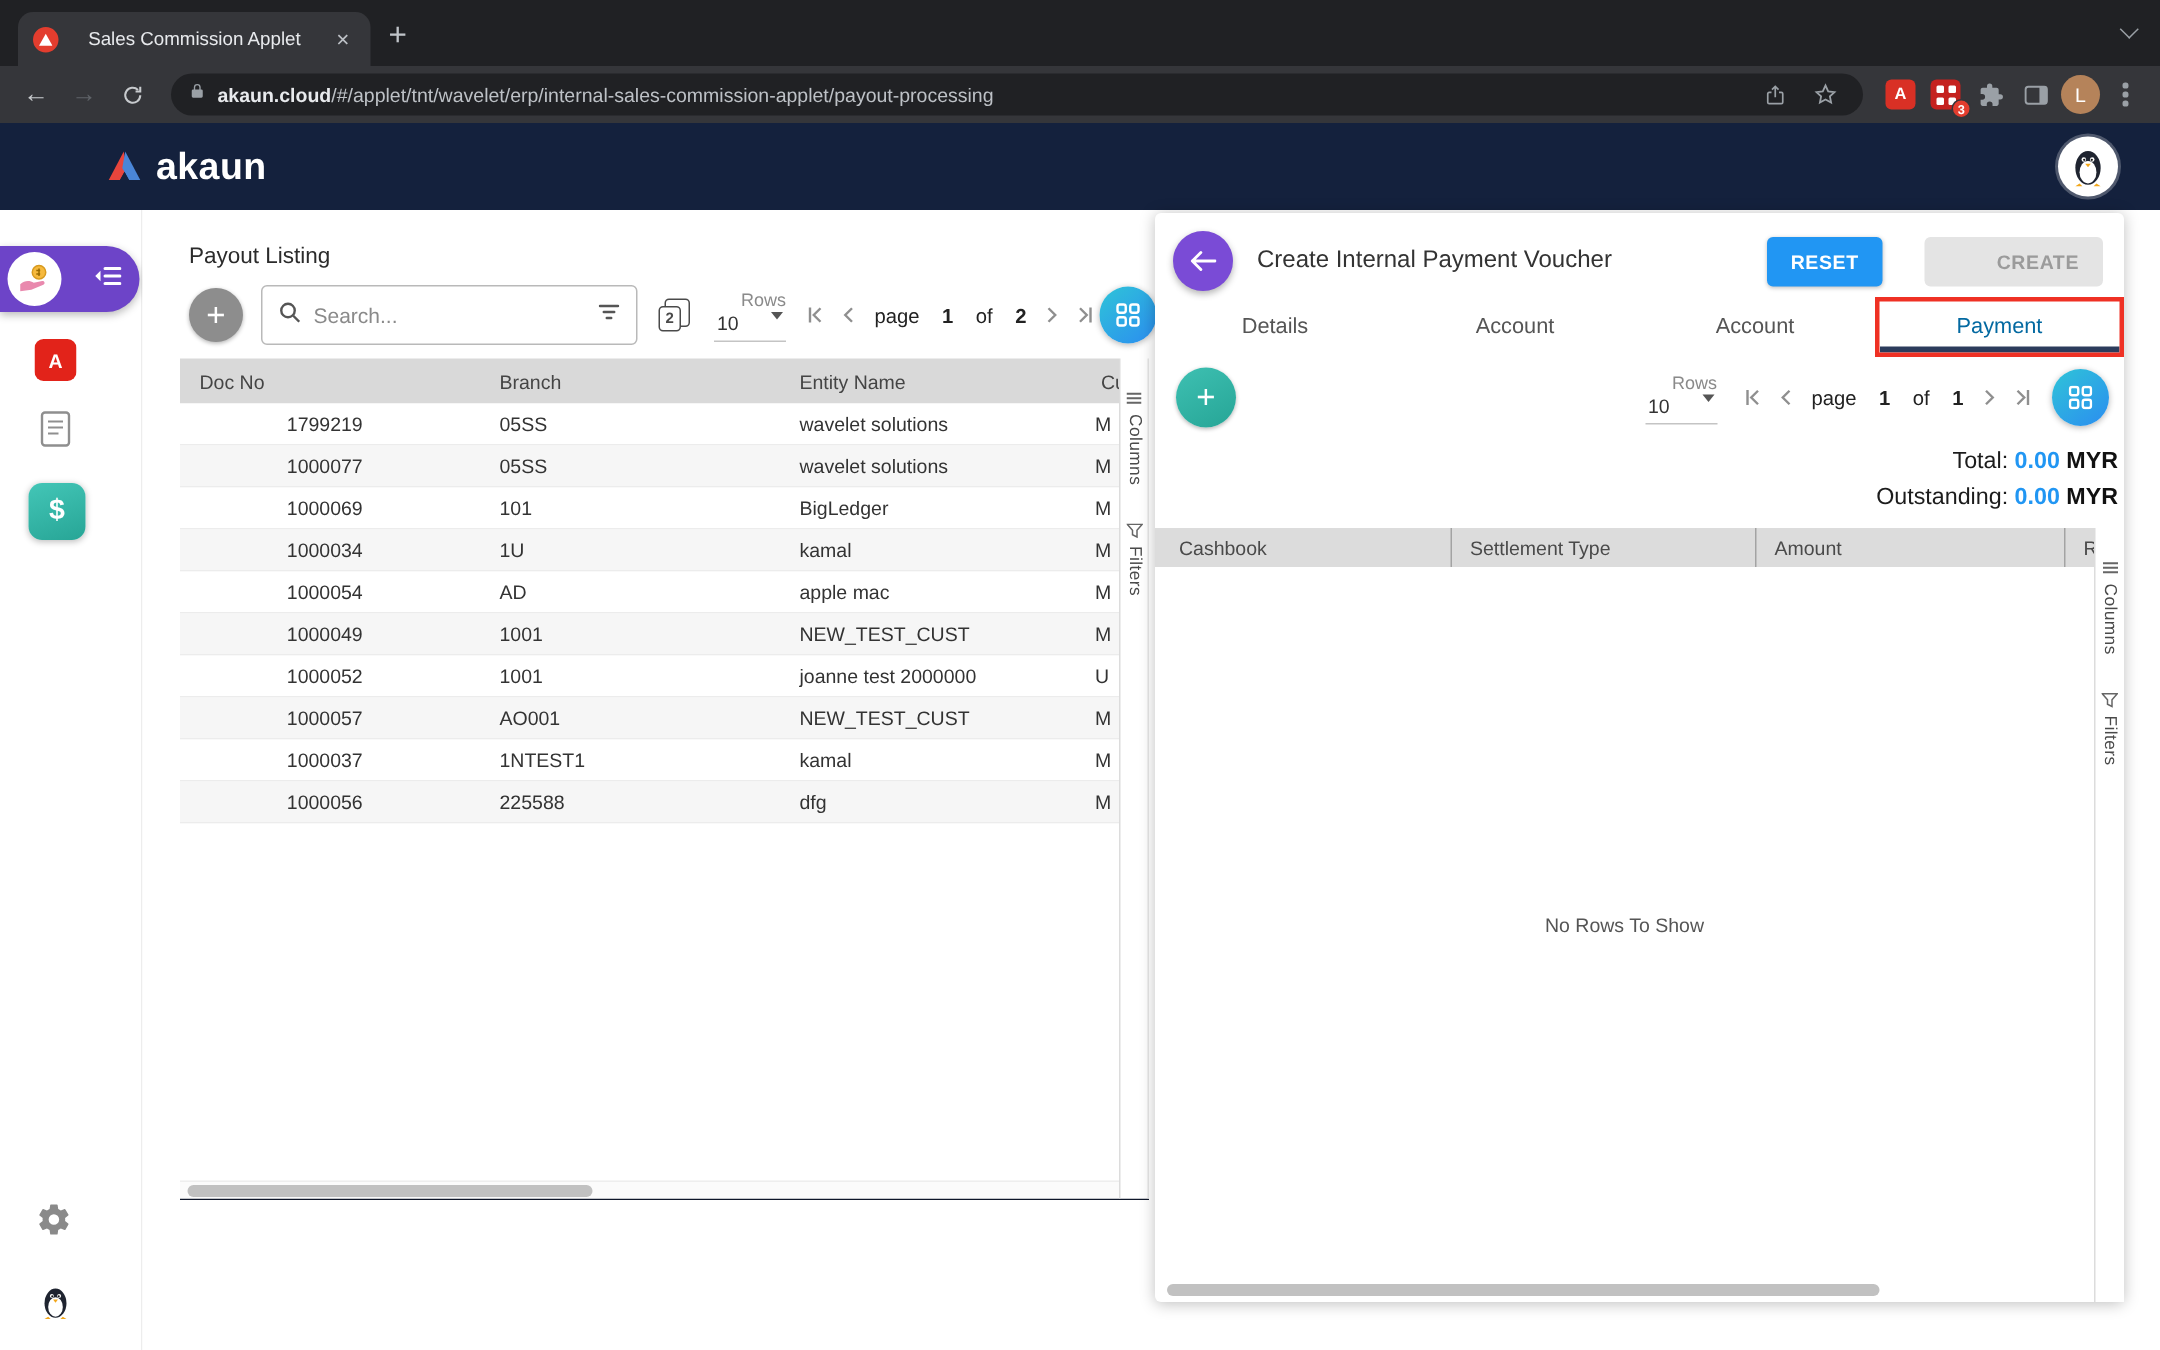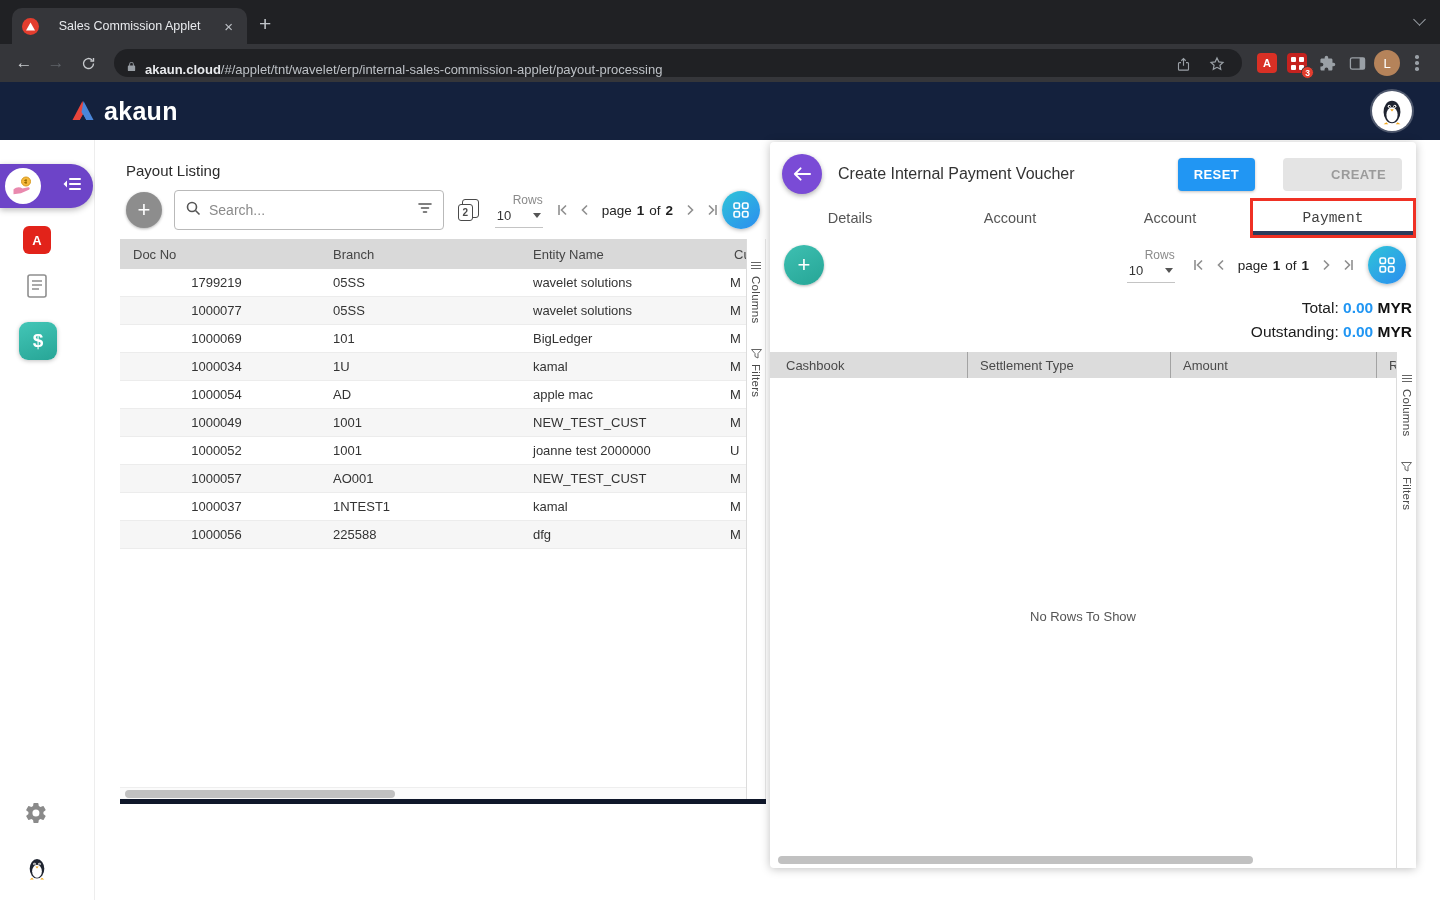--- a/index.html
+++ b/index.html
@@ -15,21 +15,21 @@
   .tab-title { color: #e8eaed; font-size: 12.5px; flex: 1; white-space: nowrap; overflow: hidden; }
   .tab-close { color: #bdc1c6; font-size: 15px; line-height: 1; padding: 2px 4px; cursor: pointer; }
   .newtab { color: #c0c4c9; font-size: 21px; margin: 0 0 8px 12px; cursor: pointer; }
   .strip-chev { position: absolute; right: 16px; top: 15px; width: 9px; height: 9px;
     border-right: 1.8px solid #9aa0a6; border-bottom: 1.8px solid #9aa0a6; transform: rotate(45deg); }
 
   .toolbar { height: 38px; background: #35363a; display: flex; align-items: center; padding: 0 10px; gap: 4px; }
   .nav-ic { width: 28px; height: 28px; display: grid; place-items: center; color: #c7cacd; font-size: 17px; cursor: pointer; }
   .nav-ic.fwd { color: #5f6368; }
   .urlbar { flex: 1; height: 28px; background: #202124; border-radius: 14px; display: flex;
-    align-items: flex-end; padding: 0 12px; gap: 8px; margin: 0 8px; }
+    align-items: center; padding: 0 12px; gap: 8px; margin: 0 8px; }
   .url-text { font-size: 13px; color: #bdc1c6; white-space: nowrap; overflow: hidden; flex: 1; }
   .url-domain { color: #e8eaed; font-weight: 700; }
   .tb-ic { width: 26px; height: 26px; display: grid; place-items: center; position: relative; cursor: pointer; }
   .ext-sq { width: 20px; height: 20px; border-radius: 4px; background: #d93025; color: #fff;
     font-size: 11px; font-weight: 700; display: grid; place-items: center; }
   .ext-dots { width: 20px; height: 20px; border-radius: 4px; background: #c5221f;
     display: grid; grid-template-columns: repeat(2, 5px); gap: 3px; place-content: center; }
   .ext-dots i { width: 5px; height: 5px; background: #fff; border-radius: 1px; }
   .badge { position: absolute; right: -4px; bottom: -3px; min-width: 13px; height: 13px;
     background: #e33d2e; color: #fff; font-size: 8.5px; font-weight: 700; border-radius: 7px;
@@ -73,33 +73,33 @@
   .search-box input { border: none; outline: none; flex: 1; font-size: 14px; color: #333; min-width: 0; }
   .search-box input::placeholder { color: #8a8a8a; }
   .pages-ic { margin-left: 14px; position: relative; width: 21px; height: 22px; cursor: pointer; flex-shrink: 0; }
   .pages-ic::before { content: ""; position: absolute; top: 0; right: 0; width: 15px; height: 17px;
     border: 1.8px solid #4a4a4a; border-radius: 3px; }
   .pages-front { position: absolute; left: 0; bottom: 0; width: 15px; height: 17px; border: 1.8px solid #4a4a4a;
     border-radius: 3px; background: #fff; font-size: 10px; font-weight: 700; color: #4a4a4a;
     display: grid; place-items: center; }
   .rows-group { margin-left: 16px; display: flex; flex-direction: column; cursor: pointer; flex-shrink: 0; }
   .rows-label { font-size: 12px; color: #8a8a8a; text-align: right; }
-  .rows-select { display: flex; align-items: center; border-bottom: 1px solid #c4c4c4;
+  .rows-select { display: flex; border-bottom: 1px solid #c4c4c4;
     padding: 1px 2px 4px 2px; min-width: 48px; gap: 16px; }
   .rows-value { font-size: 13px; color: #333; }
   .caret { width: 0; height: 0; border-left: 4.5px solid transparent; border-right: 4.5px solid transparent;
     border-top: 5px solid #555; margin-left: auto; }
   .pagination { display: flex; align-items: center; gap: 2px; margin-left: 10px; flex-shrink: 0; }
   .pg-btn { width: 20px; height: 22px; display: grid; place-items: center; color: #8f8f8f; cursor: pointer; }
-  .pg-text { font-size: 13.5px; color: #222; margin: 0 5px; display: flex; gap: 5px; align-items: baseline; white-space: nowrap; }
+  .pg-text { font-size: 13.5px; color: #222; margin: 0 5px; display: flex; gap: 15px; align-items: baseline; white-space: nowrap; }
   .grid-btn { width: 38px; height: 38px; border-radius: 50%; background: linear-gradient(140deg, #2fc4d8, #2b8df0);
     display: grid; place-items: center; margin-left: auto; margin-right: 6px;
     box-shadow: 0 1px 4px rgba(0,0,0,.3); cursor: pointer; flex-shrink: 0; }
 
-  .p-tablewrap { display: flex; border-bottom: 5px solid #0f172a; }
+  .p-tablewrap { display: flex; border-bottom: 1px solid #0f172a; }
   .p-table { width: 626px; display: flex; flex-direction: column; }
   .p-thead, .trow { display: grid; grid-template-columns: 193px 200px 203px 30px; align-items: center; }
   .p-thead { height: 30px; background: #d9d9d9; font-size: 13px; color: #454545; }
   .th { padding-left: 20px; white-space: nowrap; overflow: hidden; cursor: pointer; }
   .th:first-child { padding-left: 13px; }
   .th:last-child { padding-left: 18px; }
   .trow { height: 28px; font-size: 13px; color: #333; border-bottom: 1px solid #ececec; background: #fff; cursor: pointer; }
   .trow:nth-child(odd) { background: #f6f6f6; }
   .td { padding-left: 20px; white-space: nowrap; overflow: hidden; }
   .td-doc { padding-left: 0; text-align: center; }
@@ -122,21 +122,21 @@
   .back-btn { width: 40px; height: 40px; border-radius: 50%; background: #7a4bd6; display: grid;
     place-items: center; box-shadow: 0 2px 5px rgba(0,0,0,.3); cursor: pointer; flex-shrink: 0; }
   .v-title { font-size: 16px; color: #333; }
   .btn { font-size: 13px; font-weight: 700; letter-spacing: .4px; padding: 9px 16px; border-radius: 4px;
     border: none; cursor: pointer; font-family: "Liberation Sans", sans-serif; }
   .btn-reset { margin-left: auto; background: #2196f3; color: #fff; box-shadow: 0 1px 3px rgba(0,0,0,.25); }
   .btn-create { margin-left: 12px; background: #e4e4e4; color: #9b9b9b; padding-left: 48px; }
   .v-tabs { display: flex; height: 40px; margin-top: 2px; }
   .v-tab { flex: 1; display: flex; align-items: center; justify-content: center; font-size: 14.5px;
     color: #555; cursor: pointer; }
-  .v-tab.active { border: 3px solid #ef3124; box-shadow: inset 0 -4px 0 #2c3c5c; color: #404040; font-family: Liberation Mono, monospace; }
+  .v-tab.active { border: 3px solid #ef3124; box-shadow: inset 0 -4px 0 #2c3c5c; color: #0369a1; }
   .v-toolbar { height: 54px; display: flex; align-items: center; padding: 0 8px 0 14px; }
   .v-totals { text-align: right; padding: 4px 4px 8px 0; font-size: 15.5px; line-height: 24px; color: #1c1c1c; }
   .blue-val { color: #2196f3; font-weight: 700; }
   .cur-val { color: #111; font-weight: 700; }
   .v-tablewrap { flex: 1; display: flex; min-height: 0; }
   .v-tablecol { flex: 1; display: flex; flex-direction: column; min-width: 0; }
   .v-thead { display: grid; grid-template-columns: 197px 203px 206px 1fr; height: 26px; background: #dcdcdc;
     font-size: 13px; color: #4a4a4a; }
   .v-th { padding-left: 12px; display: flex; align-items: center; border-left: 1px solid #a3a3a3;
     white-space: nowrap; overflow: hidden; cursor: pointer; }

